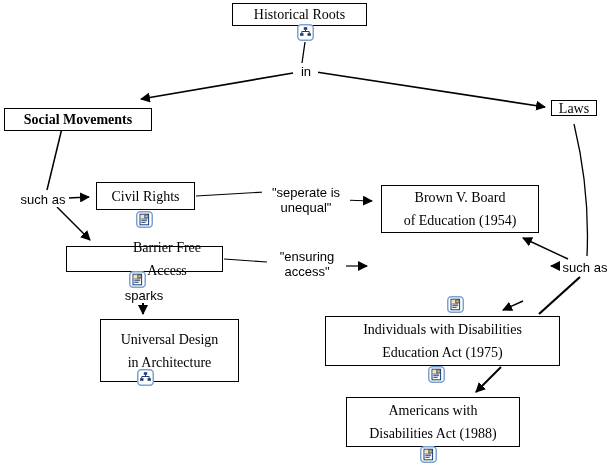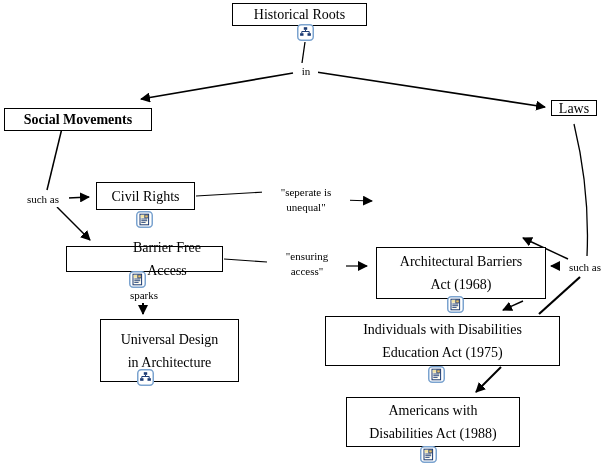--- a/index.html
+++ b/index.html
@@ -2,21 +2,21 @@
 <html><head>
 <meta charset="utf-8">
 <style>
   html,body{margin:0;padding:0;background:#fff;}
   .canvas{position:relative;width:611px;height:465px;background:#ffffff;overflow:hidden;
           font-family:"Liberation Serif", serif;}
   svg.wires{position:absolute;left:0;top:0;width:611px;height:465px;}
   .node{position:absolute;border:1px solid #000;background:#fff;color:#000;
         display:flex;align-items:center;justify-content:center;text-align:center;
         white-space:pre-line;font-size:14px;line-height:23px;box-sizing:border-box;}
-  .lbl{position:absolute;font-family:Liberation Serif, serif;font-size:11px;
+  .lbl{position:absolute;font-family:Liberation Sans, sans-serif;font-size:13px;
        line-height:15px;color:#000;text-align:center;white-space:pre-line;
        background:#fff;padding:0 1px;}
   .icon{position:absolute;width:17px;height:17px;}
 </style>
 </head>
 <body>
 
 <div class="canvas">
 
   <svg class="wires" viewBox="0 0 611 465" fill="none" stroke="#000000">
@@ -41,23 +41,23 @@
     <path d="M568,259 L523,238" stroke-width="1.4" marker-end="url(#arw)"></path>
     <path d="M580,277 L539,314" stroke-width="2.2"></path>
     <path d="M523,301 L503,310" stroke-width="1.4" marker-end="url(#arw)"></path>
     <path d="M501,367 L476,392" stroke-width="2" marker-end="url(#arw)"></path>
   </svg>
 
   <div class="node" style="left:232px;top:3px;width:135px;height:23px;">Historical Roots</div>
   <div class="node" style="left:4px;top:108px;width:148px;height:23px;font-weight:bold;">Social Movements</div>
   <div class="node" style="left:551px;top:100px;width:46px;height:16px;">Laws</div>
   <div class="node" style="left:96px;top:182px;width:99px;height:28px;">Civil Rights</div>
+  <div class="node" style="left:381px;top:185px;width:158px;height:48px;">Brown V. Board
+of Education (1954)</div>
   <div class="node" style="left:66px;top:246px;width:157px;height:26px;padding-left:45px;">Barrier Free Access</div>
-  <div class="node" style="left:376px;top:247px;width:170px;height:52px;">Architectural Barriers
-Act (1968)</div>
   <div class="node" style="left:68px;top:319px;width:139px;height:63px;margin-left:32px;">Universal Design
 in Architecture</div>
   <div class="node" style="left:325px;top:316px;width:235px;height:50px;">Individuals with Disabilities
 Education Act (1975)</div>
   <div class="node" style="left:346px;top:397px;width:174px;height:50px;">Americans with
 Disabilities Act (1988)</div>
 
   <div class="lbl" style="left:294px;top:64px;width:22px;">in</div>
   <div class="lbl" style="left:17px;top:192px;width:50px;">such as</div>
   <div class="lbl" style="left:262px;top:185px;width:86px;">"seperate is

